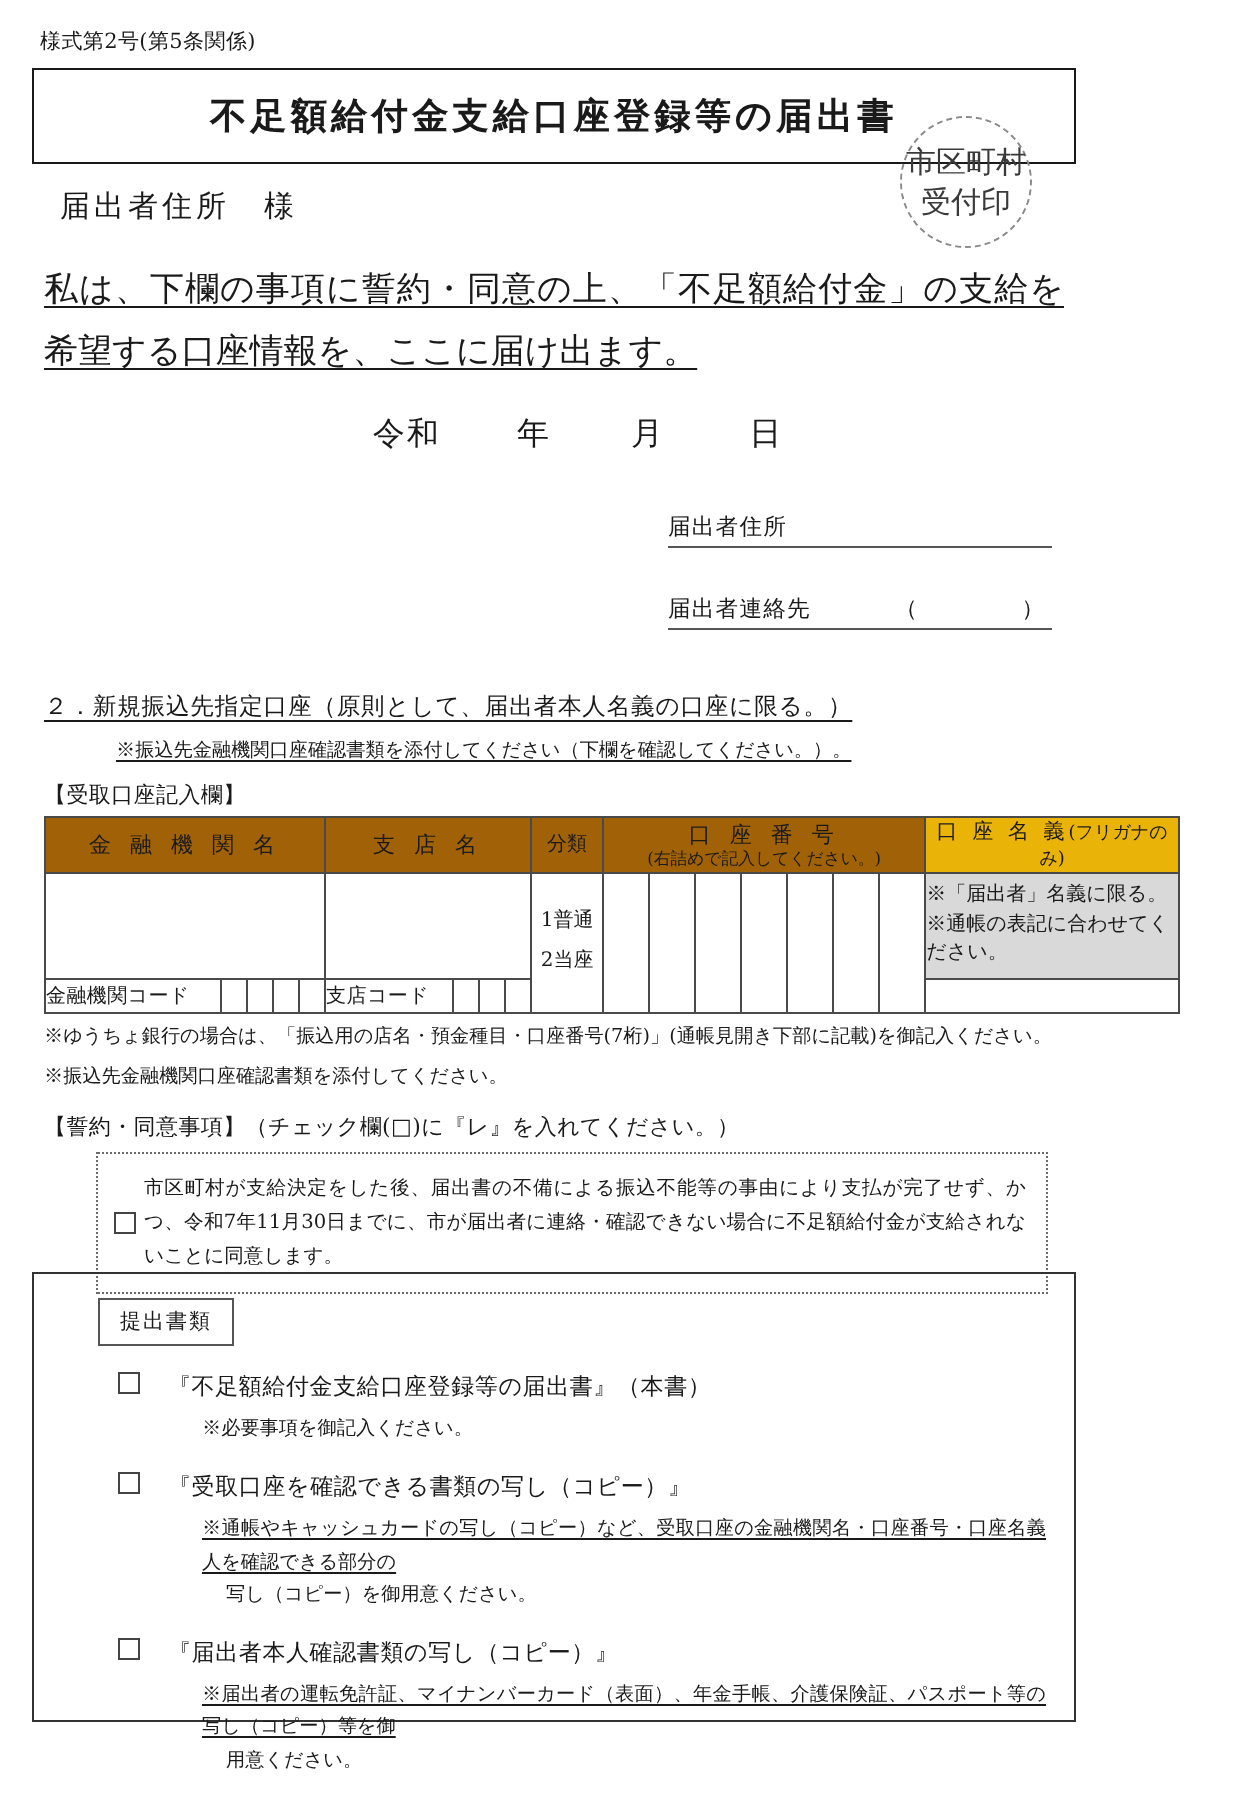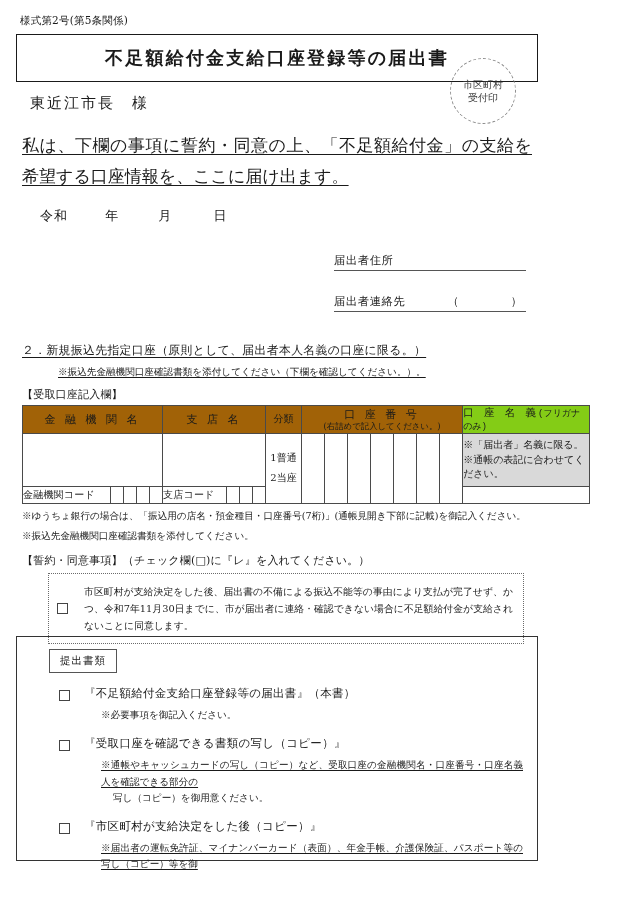--- a/index.html
+++ b/index.html
@@ -61,37 +61,38 @@
     top: -24px;
     width: 64px;
     height: 64px;
     border: 1px dashed #8a8a8a;
     border-radius: 50%;
     display: flex;
     flex-direction: column;
     align-items: center;
     justify-content: center;
     line-height: 1.35;
-    font-size: 10px;
+    font-size: 15px;
     color: #3a3a3a;
   }
 
   
   .intro {
     margin: 4px 6px 0 6px;
     font-size: 17px;
     line-height: 1.85;
     text-align: justify;
   }
   .intro .u { text-decoration: underline; text-underline-offset: 3px; }
 
   .era-line {
     margin: 14px 0 0 24px;
-    font-size: 13px;
+    font-size: 16px;
     letter-spacing: 1px;
+    text-align: center;
   }
   .era-line span { display: inline-block; }
   .era-line .e-y { margin-left: 32px; }
   .era-line .e-m { margin-left: 34px; }
   .era-line .e-d { margin-left: 36px; }
 
   
   .applicant {
     margin-top: 18px;
     padding-left: 318px;
@@ -149,21 +150,21 @@
     font-size: 10px;
     vertical-align: middle;
   }
   .hd {
     background: #a16207;
     text-align: center;
     height: 24px;
   }
   .hd .big { font-size: 11px; letter-spacing: 3px; }
   .hd .sm { font-size: 8.4px; letter-spacing: 0; display: block; margin-top: -1px; }
-  .hd-name { background: #84cc16; height: 24px; text-align: left; font-family: Liberation Mono, monospace; }
+  .hd-name { background: #eab308; height: 24px; text-align: center; }
   .hd-name .big { font-size: 10.5px; letter-spacing: 2px; }
   .hd-name .paren { font-size: 9px; letter-spacing: 0; }
   .name-note {
     background: #d9d9d9;
     font-size: 8.6px;
     line-height: 1.45;
     padding: 2px 3px;
     height: 24px;
   }
   .cls-cell {
@@ -194,21 +195,21 @@
     font-size: 11px;
     letter-spacing: .2px;
   }
   .pledge-box {
     margin-left: 32px;
     margin-right: 14px;
     border: 1px dotted #6a6a6a;
     padding: 9px 10px 9px 8px;
     display: flex;
     align-items: center;
-    gap: 16px;
+    gap: 4px;
     min-height: 46px;
     box-sizing: border-box;
   }
   .chk {
     width: 9px;
     height: 9px;
     border: 1px solid #444;
     flex: 0 0 auto;
     background: #fff;
   }
@@ -232,21 +233,21 @@
   .docs-label {
     display: inline-block;
     border: 1px solid #555;
     padding: 4px 10px;
     font-size: 10.5px;
     letter-spacing: 1px;
     margin-left: 18px;
   }
   .doc-item {
     display: flex;
-    align-items: flex-end;
+    align-items: flex-start;
     gap: 14px;
     margin: 13px 0 0 28px;
   }
   .doc-item .lbl {
     font-size: 11.5px;
     letter-spacing: .3px;
   }
   .doc-note {
     margin: 6px 0 0 70px;
     font-size: 9.6px;
@@ -261,21 +262,21 @@
 
 <div class="page">
 
   <div class="form-no">様式第2号(第5条関係)</div>
 
   <div class="title-box">
     <div class="title-text">不足額給付金支給口座登録等の届出書</div>
   </div>
 
   <div class="addressee-row">
-    <div class="addressee">東近江市長　様</div>
+    <div class="addressee">届出者住所　様</div>
     <div class="stamp-circle">
       <span>市区町村</span>
       <span>受付印</span>
     </div>
   </div>
 
   <div class="intro">
     <span class="u">私は、下欄の事項に誓約・同意の上、「不足額給付金」の支給を希望する口座情報を、ここに届け出ます。</span>
   </div>
 
@@ -404,20 +405,21 @@
       <div class="chk"></div>
       <div class="lbl">『受取口座を確認できる書類の写し（コピー）』</div>
     </div>
     <div class="doc-note">
       <span class="u">※通帳やキャッシュカードの写し（コピー）など、受取口座の金融機関名・口座番号・口座名義人を確認できる部分の</span>
       <span class="ind">写し（コピー）を御用意ください。</span>
     </div>
 
     <div class="doc-item">
       <div class="chk"></div>
-      <div class="lbl">『市区町村が支給決定をした後（コピー）』</div>
+      <div class="lbl">『届出者本人確認書類の写し（コピー）』</div>
     </div>
     <div class="doc-note">
       <span class="u">※届出者の運転免許証、マイナンバーカード（表面）、年金手帳、介護保険証、パスポート等の写し（コピー）等を御</span>
+      <span class="ind">用意ください。</span>
     </div>
   </div>
 
 </div>
 
 </body></html>

